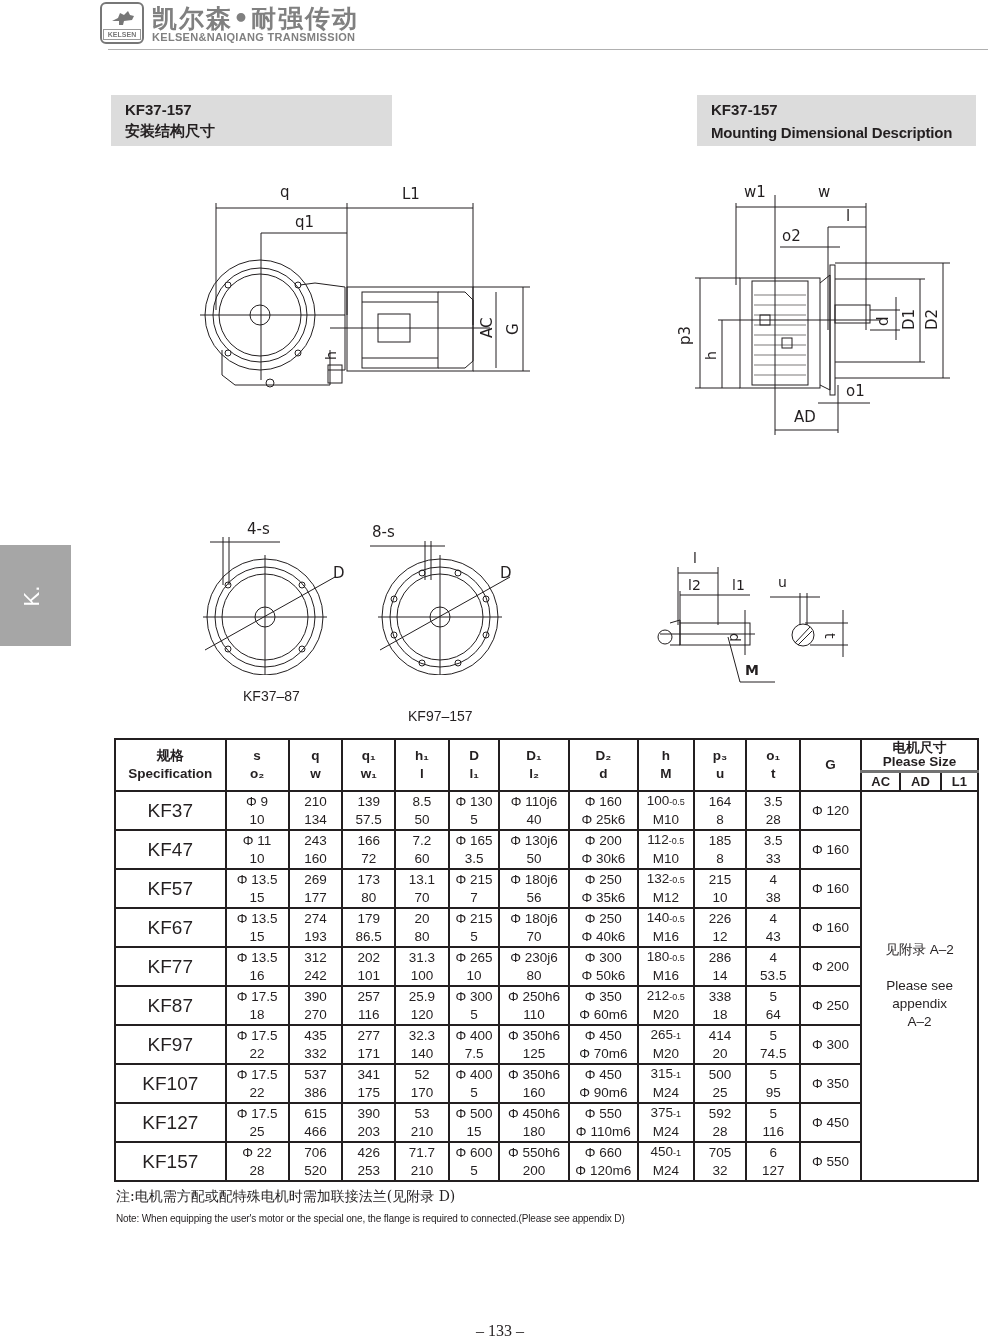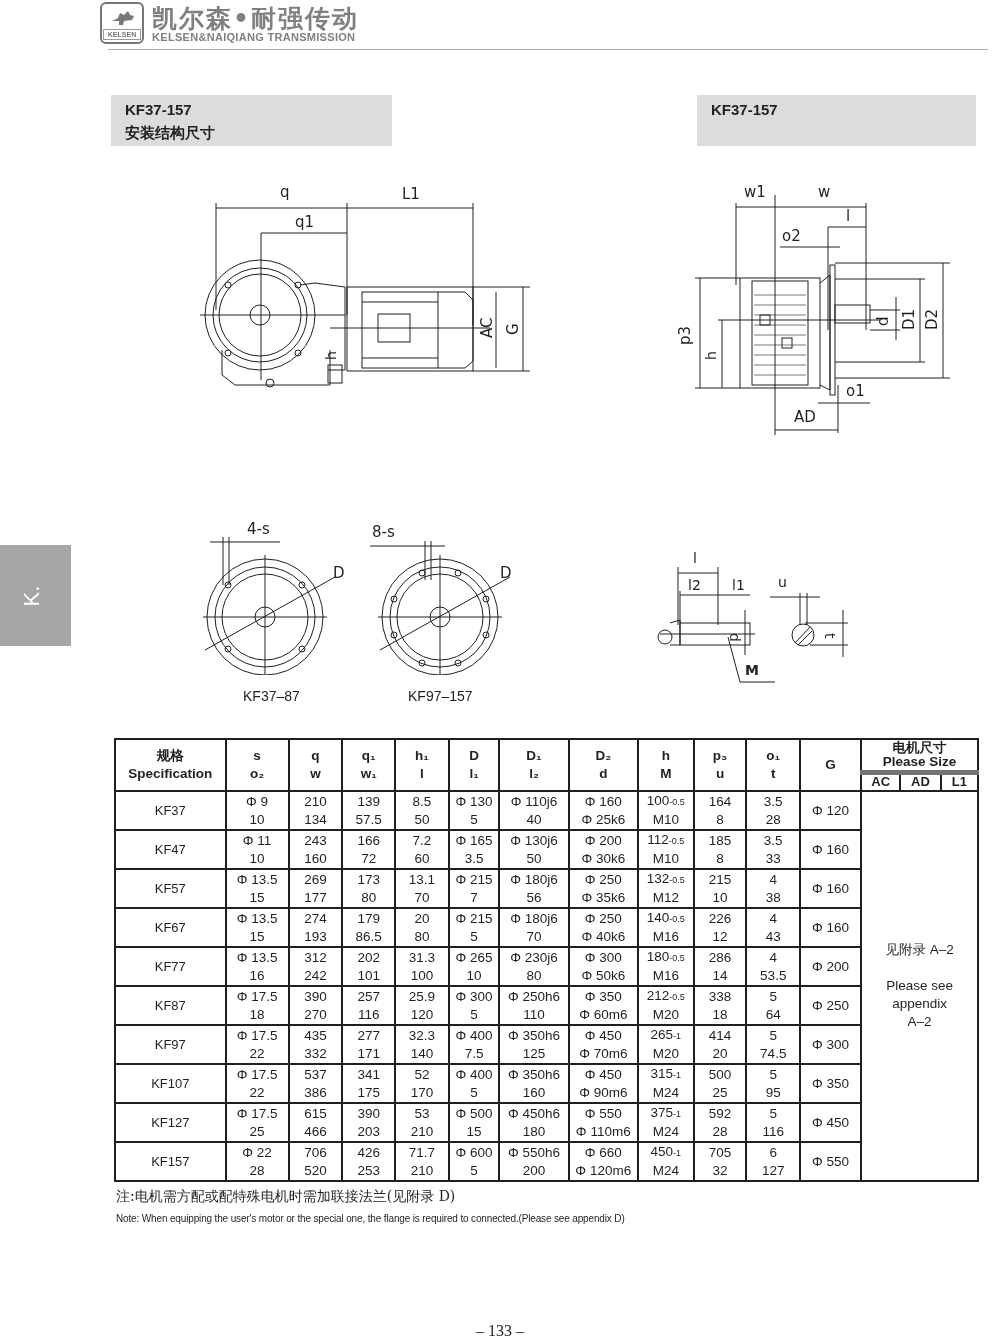--- a/index.html
+++ b/index.html
@@ -8,41 +8,41 @@
   .header { position: absolute; left: 96px; top: 0; width: 892px; height: 50px; }
   .logo-box { position: absolute; left: 4px; top: 2px; width: 44px; height: 42px; border: 2px solid #777; border-radius: 6px; background: #fff; }
   .logo-box .gear { position: absolute; left: 8px; top: 5px; width: 26px; height: 18px; }
   .logo-box .logo-text { position: absolute; left: 1px; bottom: 2px; width: 38px; font-size: 7px; color: #777; text-align: center; border: 1px solid #999; line-height: 9px; font-weight: bold; }
   .brand-cn { position: absolute; left: 56px; top: 2px; font-size: 25px; font-weight: bold; color: #808080; letter-spacing: 2px; font-family: "DejaVu Sans", sans-serif; }
   .brand-en { position: absolute; left: 56px; top: 31px; font-size: 11px; font-weight: bold; color: #808080; letter-spacing: 0.3px; }
   .header-rule { position: absolute; left: 12px; top: 49px; width: 880px; height: 1px; background: #b0b0b0; }
 
   .title-box { position: absolute; background: #dcdcdc; padding: 4px 14px; margin-top: 14px; }
   .title-box .t1 { font-size: 15px; font-weight: bold; line-height: 22px; }
-  .title-box .t2 { font-size: 15px; font-weight: bold; line-height: 24px; font-family: Liberation Serif, serif; }
+  .title-box .t2 { font-size: 15px; font-weight: bold; line-height: 24px; font-family: Liberation Mono, monospace; }
   .tb-left { left: 111px; top: 81px; width: 281px; height: 51px; }
   .tb-right { left: 697px; top: 81px; width: 279px; height: 51px; }
   .tb-right .t2 { font-family: "Liberation Sans", sans-serif; letter-spacing: -0.2px; }
 
   .side-tab { position: absolute; left: 0; top: 545px; width: 71px; height: 101px; background: #a6a6a6; }
   .side-tab span { position: absolute; left: 22px; top: 38px; color: #fff; font-size: 22px; transform: rotate(-90deg); display: block; }
 
   .drawing { position: absolute; }
   .drawing svg { display: block; }
   .dlabel { font-family: "DejaVu Sans", sans-serif; font-size: 15px; fill: #231f20; }
   .dlabel-sm { font-family: "DejaVu Sans", sans-serif; font-size: 14px; fill: #231f20; }
   .caption { position: absolute; font-size: 14px; font-weight: normal; }
 
   table.spec { position: absolute; left: 114px; top: 738px; width: 865px; border-collapse: collapse; font-size: 13.5px; }
   table.spec td, table.spec th { border: 2px solid #231f20; text-align: center; vertical-align: middle; line-height: 18px; padding: 0; }
   table.spec th { font-weight: bold; font-size: 13.5px; height: 52px; }
   table.spec td { height: 38px; }
-  table.spec td.model { font-size: 13px; margin-top: 23px; }
+  table.spec td.model { font-size: 19px; margin-top: 23px; }
   table.spec .sub { font-size: 9px; }
-  table.spec .motor-head { height: 30px; line-height: 14px; border-bottom: 5px solid #737373; }
+  table.spec .motor-head { height: 30px; line-height: 14px; border-bottom: 3px solid #737373; }
   table.spec .motor-sub th { height: 18px; font-size: 13px; line-height: 14px; border-top: 1px solid #231f20; }
   table.spec td.motor-note { font-size: 13.5px; line-height: 18px; border-right: 2px solid #231f20; }
 
   .note-cn { position: absolute; left: 116px; top: 1188px; font-size: 14px; font-family: "DejaVu Serif", serif; }
   .note-en { position: absolute; left: 116px; top: 1213px; font-size: 10px; letter-spacing: -0.15px; }
   .page-num { position: absolute; left: 0; width: 1000px; top: 1322px; text-align: center; font-family: "Liberation Serif", serif; font-size: 16px; }
 </style>
 </head>
 <body>
 
@@ -57,20 +57,21 @@
   <div class="brand-en">KELSEN&amp;NAIQIANG TRANSMISSION</div>
   <div class="header-rule"></div>
 </div>
 
 <div class="title-box tb-left">
   <div class="t1">KF37-157</div>
   <div class="t2">安装结构尺寸</div>
 </div>
 <div class="title-box tb-right">
   <div class="t1">KF37-157</div>
+  <div class="t2">Mounting Dimensional Description</div>
 </div>
 
 <div class="side-tab">
   <span>K.</span>
 </div>
 
 <div class="drawing" style="left:190px; top:175px;">
   <svg width="350" height="230" viewBox="0 0 350 230" stroke="#231f20" fill="none" stroke-width="1">
 
     <line x1="26" y1="28" x2="26" y2="135"></line>
@@ -220,21 +221,21 @@
       <circle cx="116" cy="84" r="3"></circle>
     <circle cx="24" cy="120" r="3"></circle>
       <circle cx="116" cy="120" r="3"></circle>
     <circle cx="52" cy="148" r="3"></circle>
       <circle cx="88" cy="148" r="3"></circle>
   </svg>
   <svg width="30" height="30" style="position:absolute; left:130px; top:45px;">
       <text class="dlabel" x="0" y="18">D</text>
     </svg>
 </div>
-<div class="caption" style="left:408px; top:688px;">KF97–157</div>
+<div class="caption" style="left:408px; top:708px;">KF97–157</div>
 
 <div class="drawing" style="left:650px; top:545px;">
   <svg width="200" height="140" viewBox="0 0 200 140" stroke="#231f20" fill="none" stroke-width="1">
     <line x1="28" y1="28" x2="68" y2="28"></line>
     <line x1="28" y1="22" x2="28" y2="80"></line>
     <line x1="68" y1="22" x2="68" y2="80"></line>
     <text class="dlabel-sm" x="43" y="18" stroke="none">l</text>
     <line x1="30" y1="50" x2="68" y2="50"></line>
     <line x1="30" y1="46" x2="30" y2="78"></line>
     <text class="dlabel-sm" x="38" y="45" stroke="none">l2</text>

